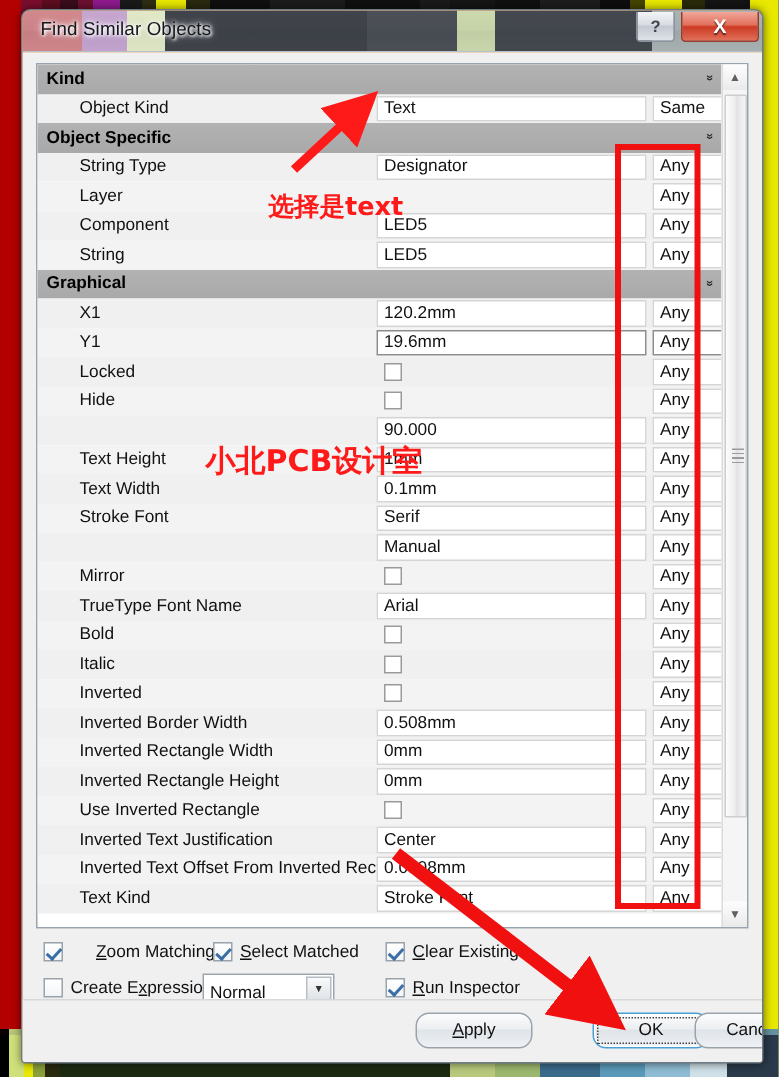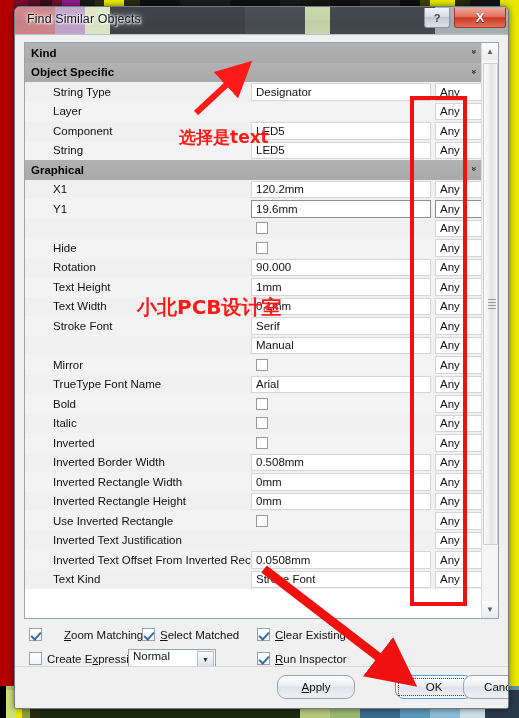--- a/index.html
+++ b/index.html
@@ -177,23 +177,23 @@
     border: 1px solid #9aa3ac; background: linear-gradient(180deg,#fff,#f2f5f8);
     position: relative;
   }
   .opt .ck.on::after {
     content: ""; position: absolute; left: 3px; top: 1px;
     width: 4px; height: 8px; border: solid #3a6ea5;
     border-width: 0 2px 2px 0; transform: rotate(42deg);
   }
   .opt u { text-decoration: underline; }
   #dd {
-    position: absolute; left: 99px; top: 23px; width: 88px; height: 20px;
+    position: absolute; left: 106px; top: 23px; width: 88px; height: 20px;
     background: #fff; border: 1px solid #9aa3ac;
-    display: flex; align-items: flex-start; font-size: 11.5px; color: #111; padding-left: 4px;
+    display: flex; align-items: flex-end; font-size: 11.5px; color: #111; padding-left: 4px;
   }
   #dd-arrow {
     position: absolute; right: 1px; top: 1px; width: 17px; height: 16px;
     background: linear-gradient(180deg,#fafafa,#dfe3e8);
     border: 1px solid #b4bcc4;
     display: flex; align-items: center; justify-content: center;
     font-size: 7px; color: #333;
   }
 
   
@@ -249,20 +249,25 @@
   </div>
 
   <div id="client">
 
     <div id="grid-frame">
       <div id="grid">
           <div class="row grp">
             <span>Kind</span>
             <span class="chev" style="transform: rotate(90deg) scaleX(0.85);">»</span>
           </div>
+          <div class="row plain">
+            <div class="lbl">Object Kind</div>
+            <div class="val">Text</div>
+            <div class="mode">Same</div>
+          </div>
           <div class="row grp">
             <span>Object Specific</span>
             <span class="chev" style="transform: rotate(90deg) scaleX(0.85);">»</span>
           </div>
           <div class="row plain">
             <div class="lbl">String Type</div>
             <div class="val">Designator</div>
             <div class="mode">Any</div>
           </div>
           <div class="row alt">
@@ -287,34 +292,34 @@
             <div class="lbl">X1</div>
             <div class="val">120.2mm</div>
             <div class="mode">Any</div>
           </div>
           <div class="row alt">
             <div class="lbl">Y1</div>
             <div class="val sel">19.6mm</div>
             <div class="mode sel">Any</div>
           </div>
           <div class="row plain">
+            <div class="lbl">Locked</div>
             <div class="val cb">
               <span class="cbox"></span>
             </div>
             <div class="mode">Any</div>
           </div>
           <div class="row alt">
             <div class="lbl">Hide</div>
             <div class="val cb">
               <span class="cbox"></span>
             </div>
             <div class="mode">Any</div>
           </div>
           <div class="row plain">
-            <div class="lbl">Rotation</div>
             <div class="val">90.000</div>
             <div class="mode">Any</div>
           </div>
           <div class="row alt">
             <div class="lbl">Text Height</div>
             <div class="val">1mm</div>
             <div class="mode">Any</div>
           </div>
           <div class="row plain">
             <div class="lbl">Text Width</div>
@@ -380,20 +385,21 @@
           </div>
           <div class="row alt">
             <div class="lbl">Use Inverted Rectangle</div>
             <div class="val cb">
               <span class="cbox"></span>
             </div>
             <div class="mode">Any</div>
           </div>
           <div class="row plain">
             <div class="lbl">Inverted Text Justification</div>
+            <div class="val">Center</div>
             <div class="mode">Any</div>
           </div>
           <div class="row alt">
             <div class="lbl">Inverted Text Offset From Inverted Rect</div>
             <div class="val">0.0508mm</div>
             <div class="mode">Any</div>
           </div>
           <div class="row plain">
             <div class="lbl">Text Kind</div>
             <div class="val">Stroke Font</div>

